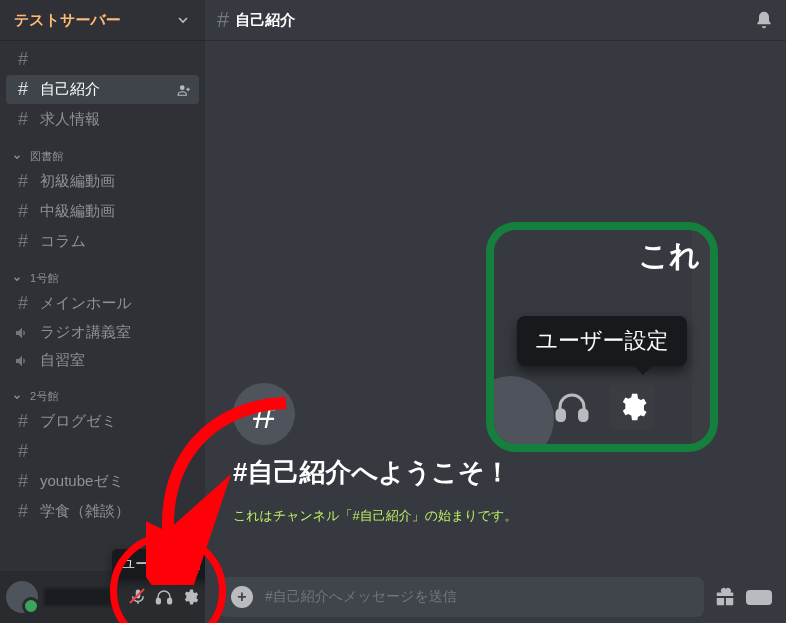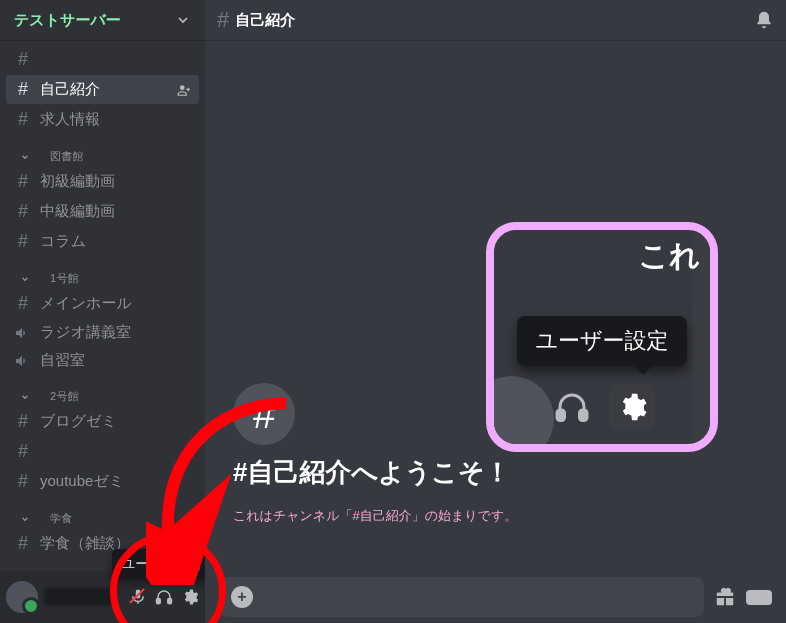--- a/index.html
+++ b/index.html
@@ -1,23 +1,23 @@
 <!DOCTYPE html>
 <html><head>
 <meta charset="utf-8">
 <style>
   * { box-sizing: border-box; margin: 0; padding: 0; }
   html, body { width: 786px; height: 623px; overflow: hidden; font-family: "Hiragino Sans", "Helvetica Neue", Arial, sans-serif; background:#36393f; }
   .app { display:flex; width:100%; height:100%; }
   
   .sidebar { width:205px; height:100%; background:#2f3136; display:flex; flex-direction:column; color:#8e9297; font-size:14px; }
-  .server-header { height:40px; padding:0 14px; display:flex; align-items:center; justify-content:space-between; color:#86efac; font-weight:600; font-size:15px; box-shadow:0 1px 0 rgba(0,0,0,.2); }
+  .server-header { height:40px; padding:0 14px; display:flex; align-items:center; justify-content:space-between; color:#fdba74; font-weight:600; font-size:15px; box-shadow:0 1px 0 rgba(0,0,0,.2); }
   .server-header .chev { color:#b9bbbe; }
   .channels { flex:1; overflow:hidden; padding-top:4px; }
-  .cat { padding:14px 8px 2px 20px; font-size:11px; letter-spacing:.3px; color:#8e9297; display:flex; align-items:center; gap:20px; cursor:pointer; }
+  .cat { padding:14px 8px 2px 12px; font-size:11px; letter-spacing:.3px; color:#8e9297; display:flex; align-items:center; gap:8px; cursor:pointer; }
   .ch { display:flex; align-items:center; gap:8px; padding:4px 8px; margin:1px 6px; border-radius:4px; color:#8e9297; cursor:pointer; font-size:15px; }
   .ch.selected { background:#3f434a; color:#fff; }
   .ch .hash, .ch .spk { width:18px; text-align:center; color:#72767d; font-size:18px; font-weight:500; }
   .ch.selected .hash { color:#dcddde; }
   .ch .invite { margin-left:auto; color:#b9bbbe; }
   .user-panel { height:52px; background:#292b2f; display:flex; align-items:center; padding:0 6px; gap:6px; position:relative; }
   .avatar { width:32px; height:32px; border-radius:50%; background:#4f545c; position:relative; }
   .avatar::after { content:""; position:absolute; right:-2px; bottom:-2px; width:12px; height:12px; border-radius:50%; background:#3ba55d; border:3px solid #292b2f; }
   .uinfo { width:68px; height:18px; background:#1b1c1f; border-radius:3px; filter:blur(1.5px); }
   .uicons { display:flex; gap:8px; margin-left:auto; }
@@ -29,30 +29,30 @@
   
   .main { flex:1; display:flex; flex-direction:column; background:#36393f; position:relative; }
   .topbar { height:40px; display:flex; align-items:center; padding:0 12px; color:#fff; box-shadow:0 1px 0 rgba(0,0,0,.2); }
   .topbar .hash { color:#72767d; font-size:22px; margin-right:6px; font-weight:500;}
   .topbar .title { font-weight:600; font-size:15px; }
   .topbar .bell { margin-left:auto; color:#b9bbbe; }
   .content { flex:1; position:relative; }
   .welcome { position:absolute; left:28px; bottom:46px; color:#fff; }
   .welcome .bighash { width:62px; height:62px; border-radius:50%; background:#4f545c; display:flex; align-items:center; justify-content:center; font-size:40px; color:#fff; font-weight:500; margin-bottom:10px;}
   .welcome h2 { font-size:26px; font-weight:700; margin-bottom:17px; }
-  .welcome p { color:#f9a8d4; font-size:13px; }
+  .welcome p { color:#bef264; font-size:13px; }
   .composer { height:52px; padding:0 14px; display:flex; align-items:center; gap:10px; }
   .composer .box { flex:1; height:40px; background:#40444b; border-radius:8px; display:flex; align-items:center; gap:12px; padding:0 12px; }
   .plus { width:22px; height:22px; border-radius:50%; background:#b9bbbe; color:#40444b; display:flex; align-items:center; justify-content:center; font-weight:700; font-size:16px; cursor:pointer;}
   .placeholder { color:#72767d; font-size:14px; }
   .composer .rico { color:#b9bbbe; cursor:pointer; }
   .gifchip { background:#b9bbbe; color:#40444b; font-size:10px; font-weight:800; padding:2px 4px; border-radius:4px; letter-spacing:.5px;}
   
   .redcircle { position:absolute; left:110px; bottom:-26px; width:116px; height:116px; border:7px solid #ff0008; border-radius:50%; z-index:50; pointer-events:none; }
-  .zoom { position:absolute; left:281px; top:222px; width:232px; height:230px; border:8px solid #f0abfc; border-radius:30px; background:#36393f; z-index:40; display:flex; flex-direction:column; align-items:center; justify-content:flex-end; padding-bottom:14px; overflow:hidden; }
+  .zoom { position:absolute; left:281px; top:222px; width:232px; height:230px; border:8px solid #15803d; border-radius:30px; background:#36393f; z-index:40; display:flex; flex-direction:column; align-items:center; justify-content:flex-end; padding-bottom:14px; overflow:hidden; }
   .zoom .cuttext { position:absolute; top:6px; right:10px; color:#fff; font-size:30px; font-weight:600; }
   .zoom .bigtip { background:#18191c; color:#fff; font-size:22px; padding:10px 18px; border-radius:8px; margin-bottom:18px; position:relative; box-shadow:0 6px 12px rgba(0,0,0,.5);}
   .zoom .bigtip::after { content:""; position:absolute; left:74%; bottom:-9px; margin-left:-9px; border:9px solid transparent; border-top-color:#18191c; border-bottom:none; }
   .zoom .zicons { display:flex; gap:14px; align-items:center; }
   .zoom .zicons .zi { width:46px; height:46px; border-radius:6px; display:flex; align-items:center; justify-content:center; color:#b9bbbe; }
   .zoom .zicons .zi.settings { background:#3a3c41; color:#fff; }
   .zoom .side-bar { position:absolute; right:0; top:0; width:18px; height:100%; background:#3b3d42; }
   .zoom .circlebg { position:absolute; left:-26px; bottom:-18px; width:86px; height:86px; border-radius:50%; background:#4f545c; }
   
   .arrow { position:absolute; left:146px; top:395px; z-index:55; pointer-events:none; }
@@ -143,26 +143,20 @@
         <div class="ch">
           <span class="hash">#</span>
           <span>ブログゼミ</span>
         </div>
         <div class="ch">
           <span class="hash">#</span>
         </div>
         <div class="ch">
           <span class="hash">#</span>
           <span>youtubeゼミ</span>
-        </div>
-        <div class="cat">
-          <svg width="10" height="10" viewBox="0 0 24 24" fill="none" stroke="currentColor" stroke-width="3">
-            <path d="M6 9l6 6 6-6"></path>
-          </svg>
-          <span>学食</span>
         </div>
         <div class="ch">
           <span class="hash">#</span>
           <span>学食（雑談）</span>
         </div>
       </div>
 
     <div class="user-panel">
       <div class="tooltip-small">ユーザー設定</div>
       <div class="avatar"></div>
@@ -207,20 +201,21 @@
       <div class="welcome">
         <div class="bighash">#</div>
         <h2>#自己紹介へようこそ！</h2>
         <p>これはチャンネル「#自己紹介」の始まりです。</p>
       </div>
     </div>
 
     <div class="composer">
       <div class="box">
         <span class="plus">+</span>
+        <span class="placeholder">#自己紹介へメッセージを送信</span>
       </div>
       <span class="rico">
         <svg width="22" height="22" viewBox="0 0 24 24" fill="currentColor">
             <path d="M20 7h-2.2A3 3 0 0 0 13 3.2 3 3 0 0 0 8.2 7H4a1 1 0 0 0-1 1v3h18V8a1 1 0 0 0-1-1zM3 13v7a1 1 0 0 0 1 1h7v-8H3zm10 8h7a1 1 0 0 0 1-1v-7h-8v8z"></path>
           </svg>
       </span>
       <span class="rico gifchip">GIF</span>
     </div>
 
     <div class="zoom">

